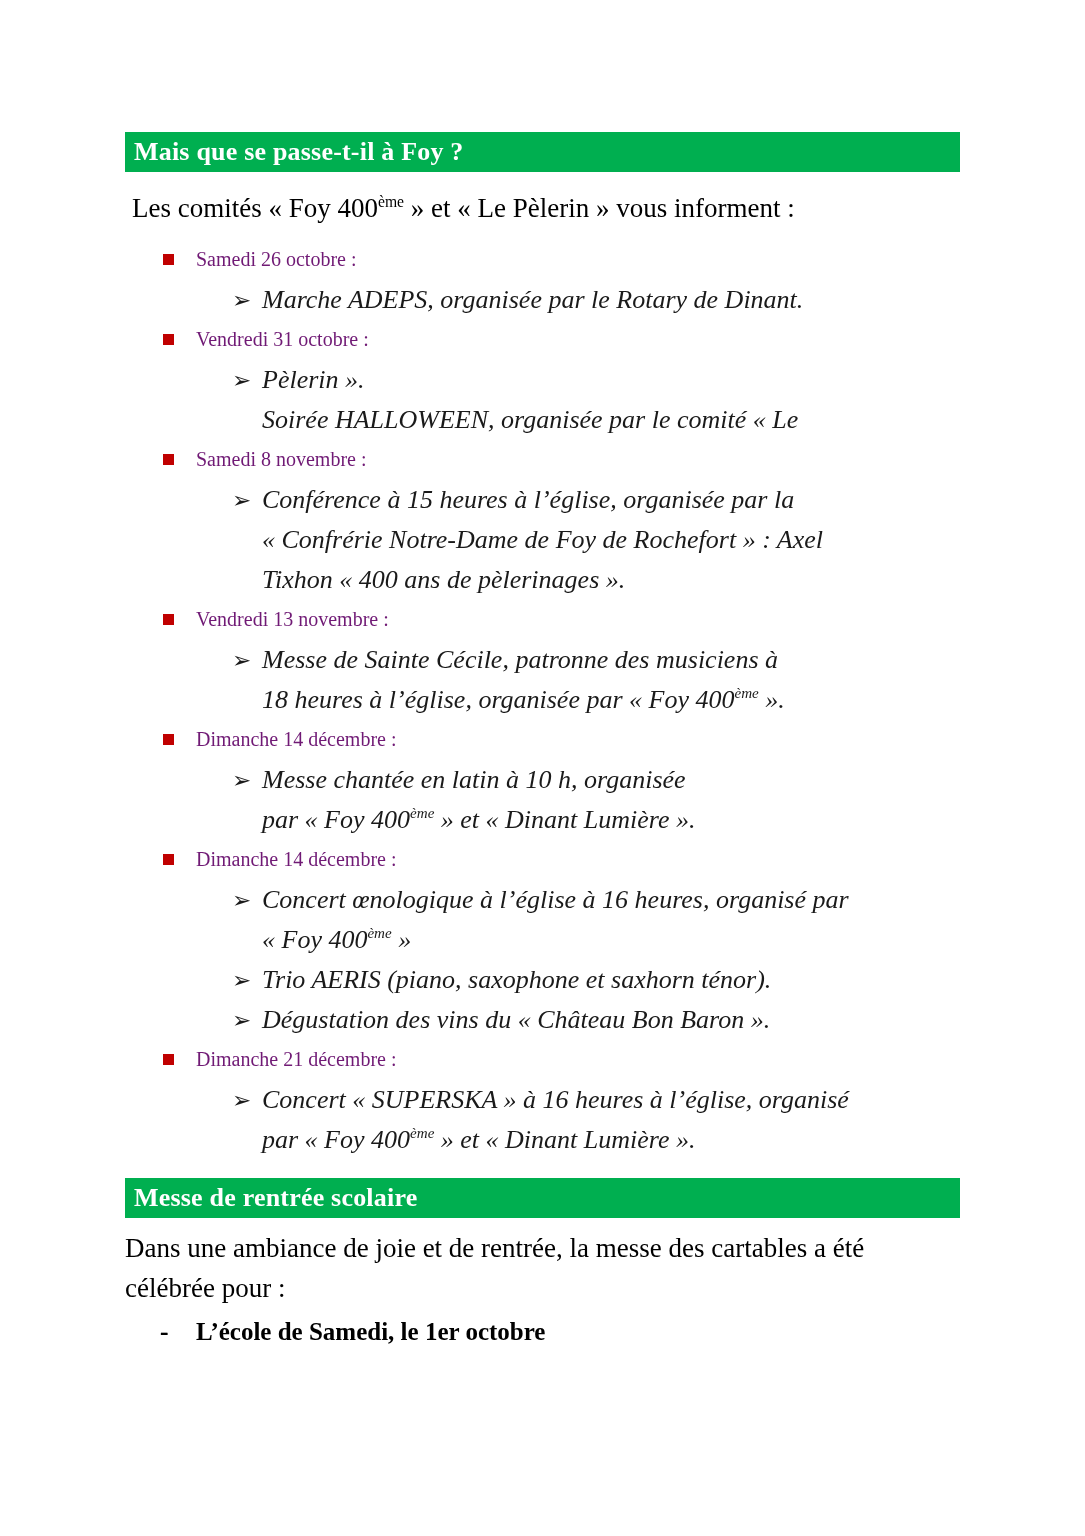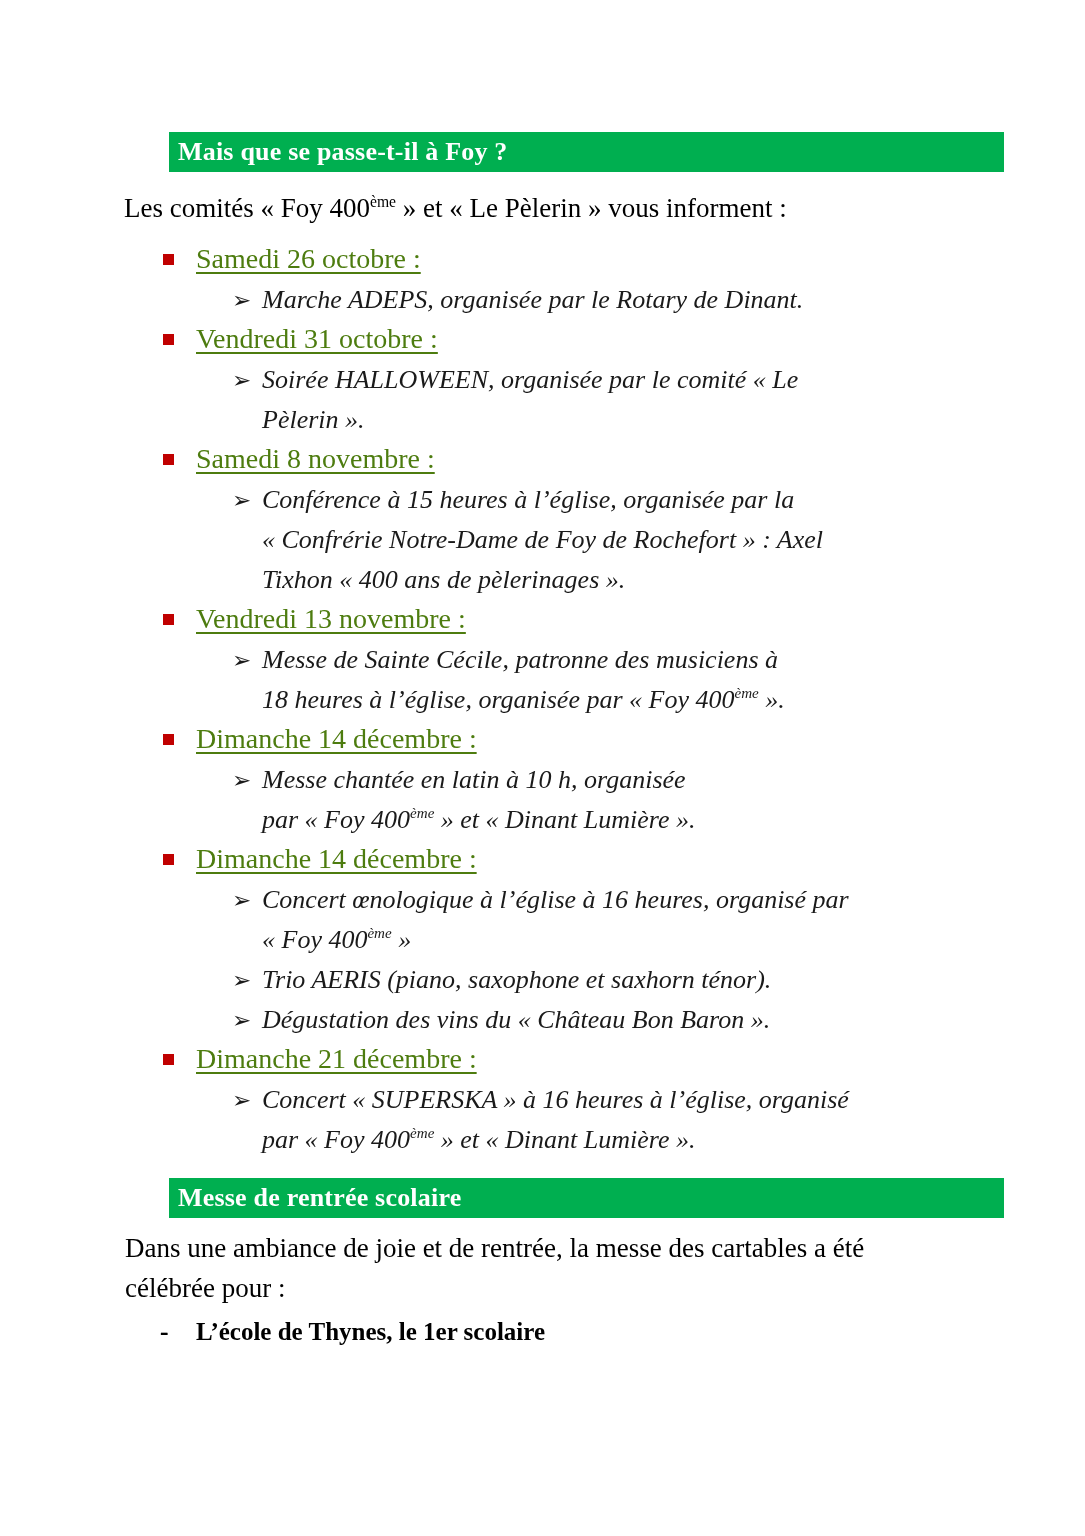--- a/index.html
+++ b/index.html
@@ -32,21 +32,20 @@
     width: 835px;
     background: #00AF50;
     color: #ffffff;
     font-weight: bold;
     font-size: 26px;
     line-height: 38px;
     height: 40px;
     padding: 1px 0 0 9px;
     letter-spacing: 0.2px;
     white-space: nowrap;
-    margin-left: 44px;
   }
 
   
   .para {
     position: absolute;
     color: #000000;
     font-size: 27px;
     line-height: 40px;
   }
 
@@ -67,24 +66,23 @@
   }
   .sq-bullet {
     position: absolute;
     left: 163px;
     top: 14px;
     width: 11px;
     height: 11px;
     background: #C00000;
   }
   .date-label {
-    color: #4d7c0f;
-    font-size: 28px;
+    color: #701a75;
+    font-size: 20px;
     line-height: 38px;
-    text-decoration: underline;
     text-underline-offset: 4px;
     display: inline;
   }
   .sub-row {
     position: relative;
     padding-left: 262px;
     padding-right: 110px;
     font-size: 26px;
     line-height: 40px;
     color: #1a1a1a;
@@ -129,38 +127,38 @@
 </style>
 </head>
 <body>
 
 <div class="page">
 
   <div class="section-bar" style="top:132px;">
     <span>Mais que se passe-t-il à Foy ?</span>
   </div>
 
-  <div class="para" style="left:124px; top:188px; width:870px;">
+  <div class="para" style="left:132px; top:188px; width:870px;">
     <span>Les comités « Foy 400</span><sup>ème</sup><span> » et « Le Pèlerin » vous informent :</span>
   </div>
 
   <div class="events" id="events-root">
       <div class="event-group">
         <div class="date-row"><span class="sq-bullet"></span><span class="date-label">Samedi 26 octobre :</span></div>
         <div class="sub-row">
           <span class="arrow-bullet">➢</span>
           <span class="sub-text">Marche ADEPS, organisée par le Rotary de Dinant.</span>
         </div>
       </div>
       <div class="event-group">
         <div class="date-row"><span class="sq-bullet"></span><span class="date-label">Vendredi 31 octobre :</span></div>
         <div class="sub-row">
           <span class="arrow-bullet">➢</span>
+          <span class="sub-text">Pèlerin ».</span>
           <span class="sub-text">Soirée HALLOWEEN, organisée par le comité « Le</span>
-          <span class="sub-text">Pèlerin ».</span>
         </div>
       </div>
       <div class="event-group">
         <div class="date-row"><span class="sq-bullet"></span><span class="date-label">Samedi 8 novembre :</span></div>
         <div class="sub-row">
           <span class="arrow-bullet">➢</span>
           <span class="sub-text">Conférence à 15 heures à l’église, organisée par la</span>
           <span class="sub-text">« Confrérie Notre-Dame de Foy de Rochefort » : Axel</span>
           <span class="sub-text">Tixhon « 400 ans de pèlerinages ».</span>
         </div>
@@ -210,16 +208,16 @@
   <div class="section-bar" style="top:1178px;">
     <span>Messe de rentrée scolaire</span>
   </div>
 
   <div class="para" style="left:125px; top:1228px; width:775px;">
     <span>Dans une ambiance de joie et de rentrée, la messe des cartables a été célébrée pour :</span>
   </div>
 
   <div class="dash-list" id="schools-root" style="top:1312px;">
       <div class="dash-row"><span class="dash-mark">-</span></div>
-      <div class="dash-row"><span class="dash-mark">-</span><span>L’école de Thynes, le 1er scolaire</span></div>
+      <div class="dash-row"><span class="dash-mark">-</span><span>L’école de Samedi, le 1er octobre</span></div>
     </div>
 
 </div>
 
 </body></html>

